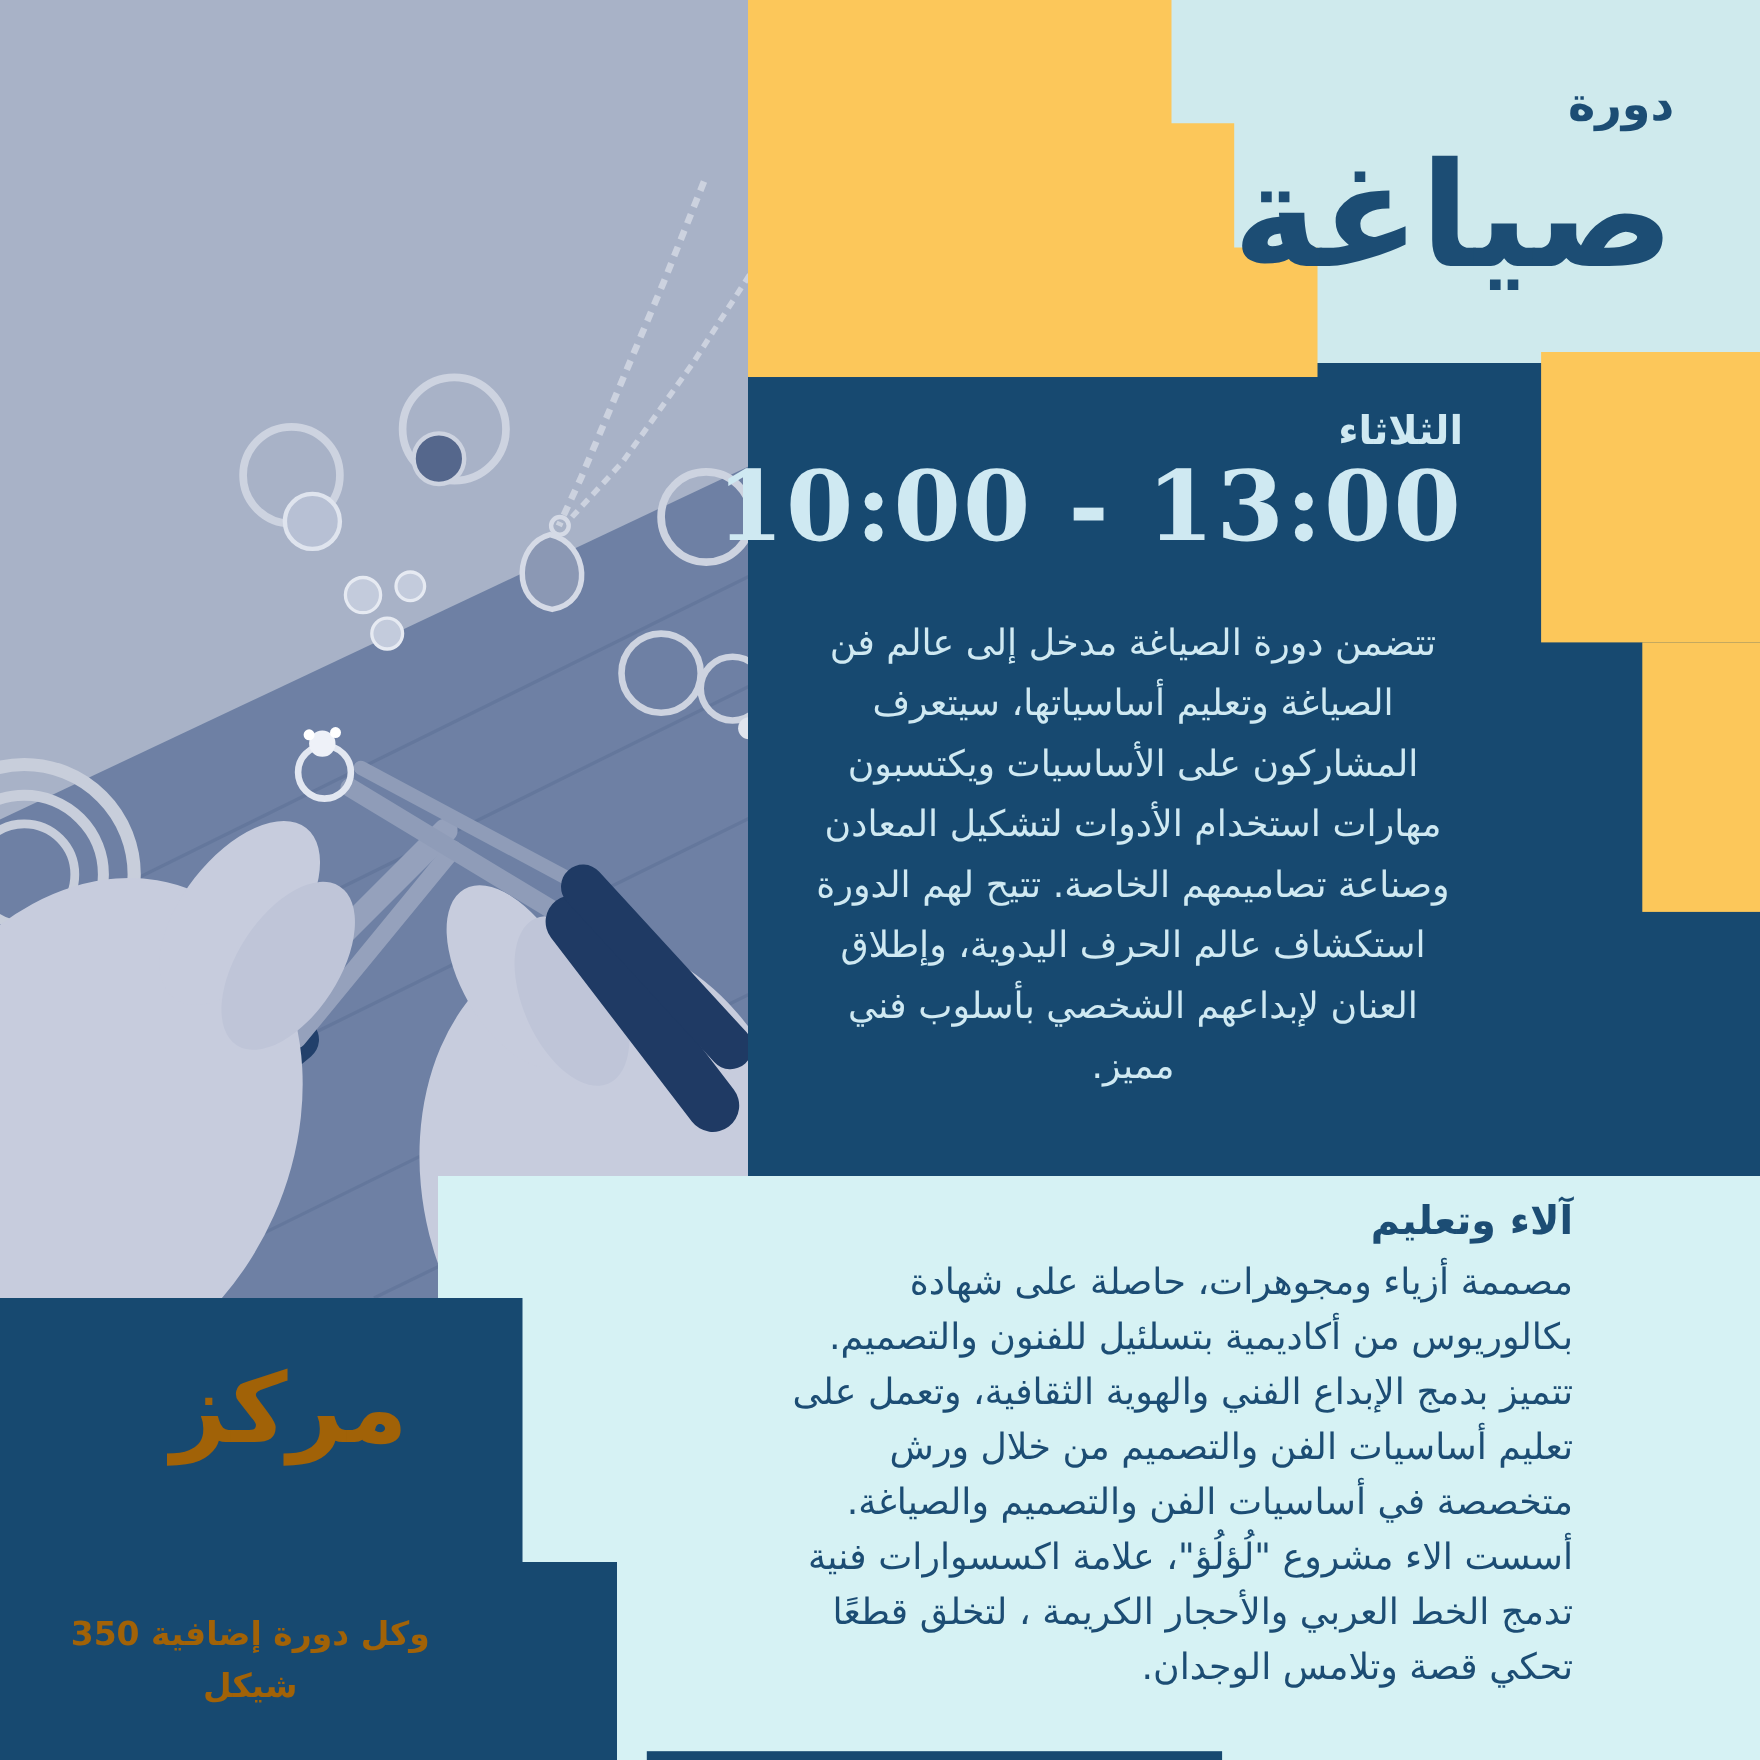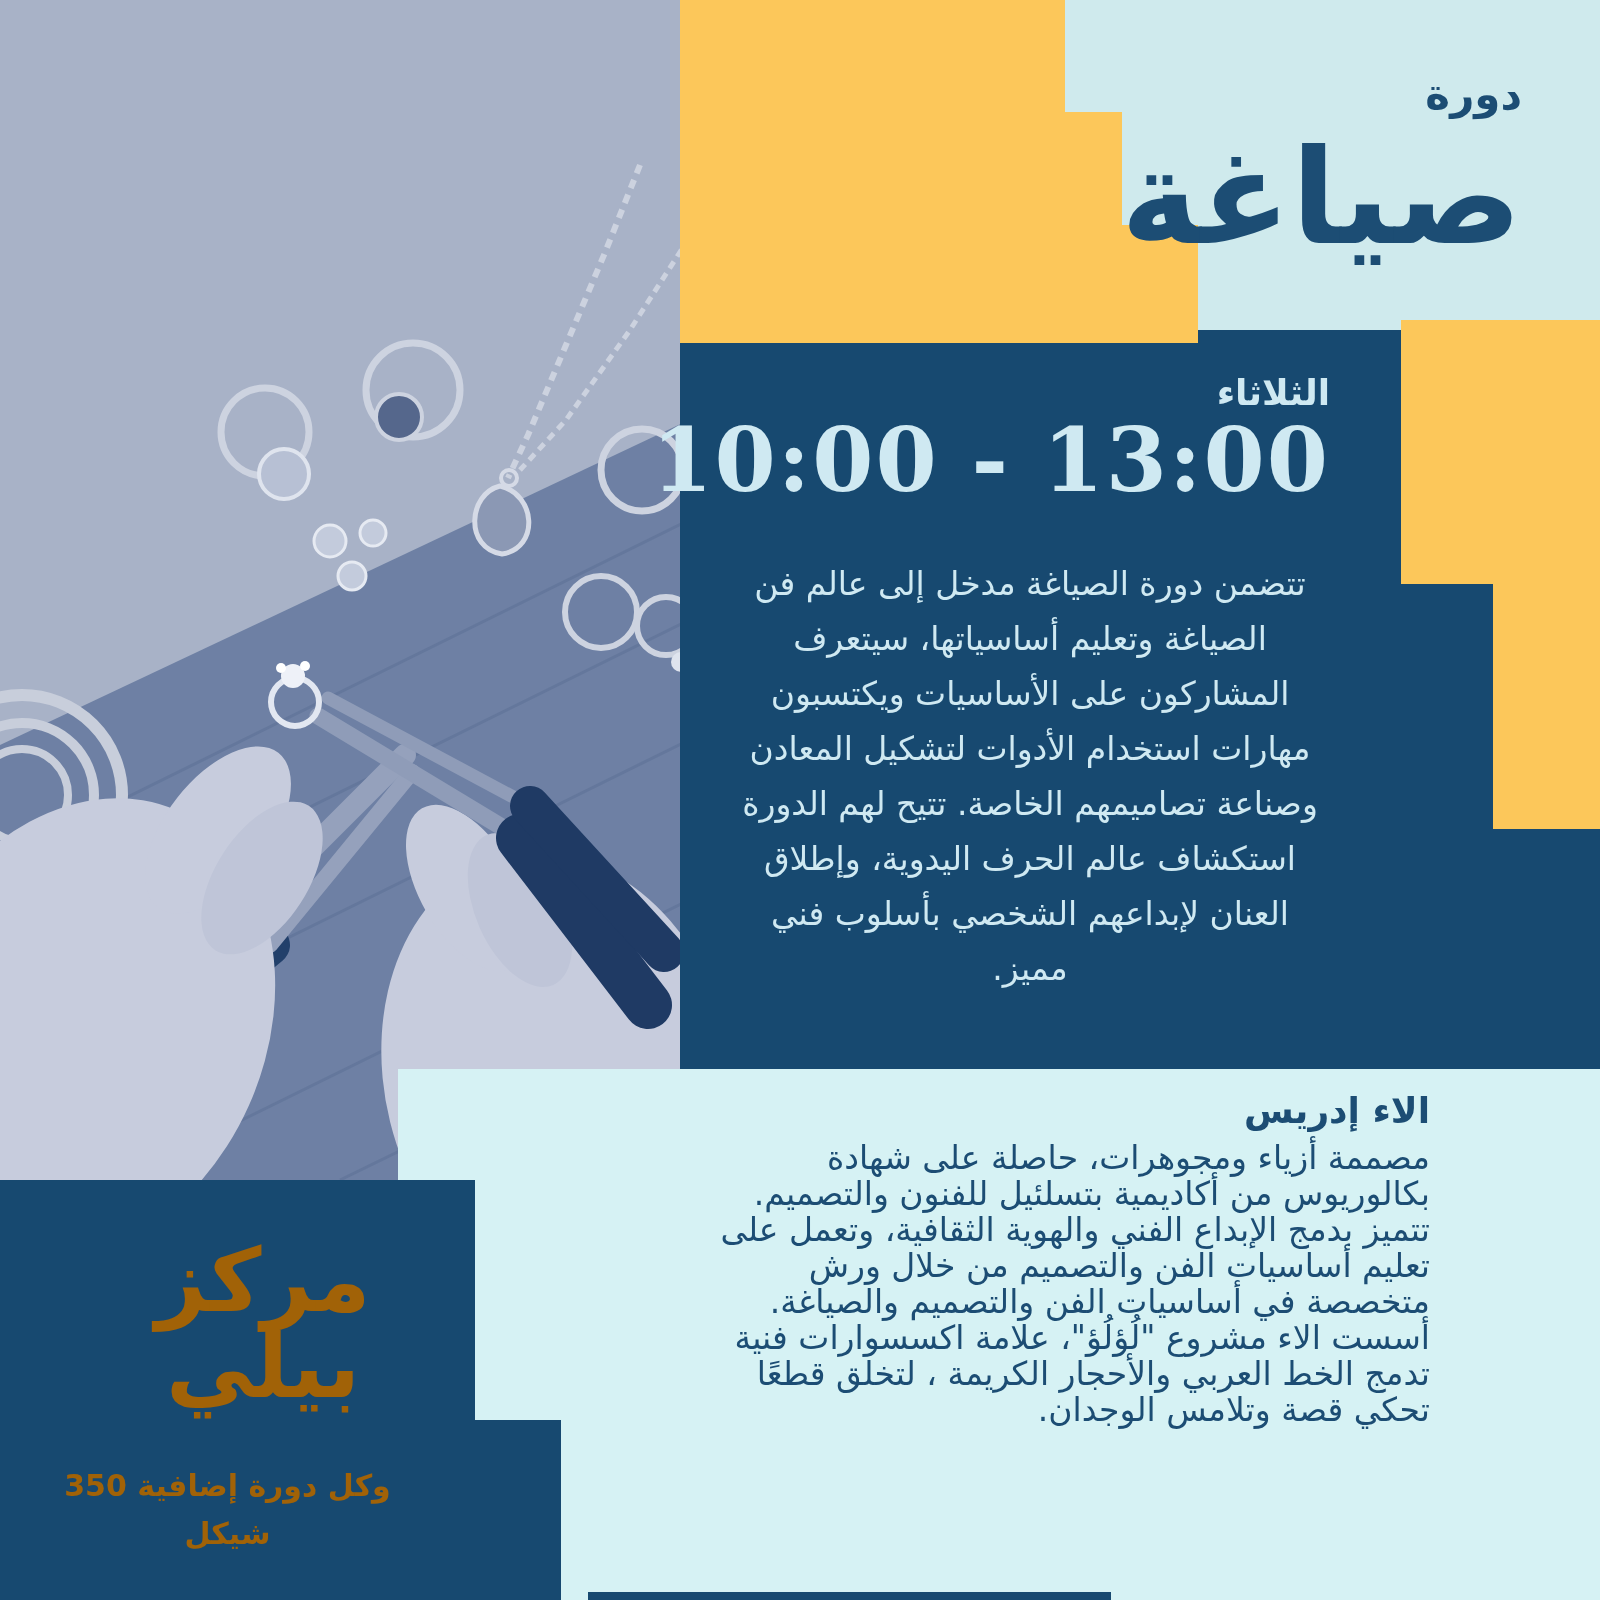--- a/index.html
+++ b/index.html
@@ -25,21 +25,21 @@
   .cyan-text{color:#cfe9f2;}
   .yellow-text{color:#a16207;}
 
   #eyebrow{right:78px;top:72px;font-size:42px;font-weight:bold;line-height:1.1;margin-left:48px;}
   #course-title{right:78px;top:108px;font-size:132px;font-weight:bold;line-height:1.35;}
   #day{right:270px;top:372px;font-size:36px;font-weight:bold;}
   #time{right:270px;top:408px;font-size:88px;font-weight:bold;direction:ltr;
         font-family:"DejaVu Serif",serif;letter-spacing:2px;}
   #course-desc{right:270px;top:556px;width:600px;font-size:33px;line-height:55px;text-align:center;}
   #instructor-name{right:170px;top:1090px;font-size:36px;font-weight:bold;}
-  #instructor-bio{right:170px;top:1140px;width:745px;font-size:33px;line-height:36px;text-align:right;}
+  #instructor-bio{right:170px;top:1140px;width:745px;font-size:33px;line-height:50px;text-align:right;}
   #logo{left:118px;top:1238px;width:290px;text-align:center;font-size:88px;font-weight:bold;
         line-height:0.98;letter-spacing:3px;}
   #pricing{left:40px;top:1462px;width:375px;text-align:center;font-size:30px;line-height:48px;font-weight:bold;}
 </style>
 </head>
 <body>
 
 <div id="poster">
 
   <svg id="photo" class="abs" viewBox="0 0 689 1180">
@@ -108,25 +108,24 @@
   <div id="navy-bottom-left" class="abs"></div>
   <div id="navy-strip" class="abs"></div>
 
   <div id="eyebrow" class="abs navy-text">دورة</div>
   <div id="course-title" class="abs navy-text">صياغة</div>
 
   <div id="day" class="abs cyan-text">الثلاثاء</div>
   <div id="time" class="abs cyan-text">10:00 - 13:00</div>
   <div id="course-desc" class="abs cyan-text">تتضمن دورة الصياغة مدخل إلى عالم فن الصياغة وتعليم أساسياتها، سيتعرف المشاركون على الأساسيات ويكتسبون مهارات استخدام الأدوات لتشكيل المعادن وصناعة تصاميمهم الخاصة. تتيح لهم الدورة استكشاف عالم الحرف اليدوية، وإطلاق العنان لإبداعهم الشخصي بأسلوب فني مميز.</div>
 
-  <div id="instructor-name" class="abs navy-text">الاء إدريس</div>
+  <div id="instructor-name" class="abs navy-text">آلاء وتعليم</div>
   <div id="instructor-bio" class="abs navy-text">مصممة أزياء ومجوهرات، حاصلة على شهادة بكالوريوس من أكاديمية بتسلئيل للفنون والتصميم. تتميز بدمج الإبداع الفني والهوية الثقافية، وتعمل على تعليم أساسيات الفن والتصميم من خلال ورش متخصصة في أساسيات الفن والتصميم والصياغة. أسست الاء مشروع "لُؤلُؤ"، علامة اكسسوارات فنية تدمج الخط العربي والأحجار الكريمة ، لتخلق قطعًا تحكي قصة وتلامس الوجدان.</div>
 
   <div id="logo" class="abs yellow-text">
     <div>مركز</div>
-    <div>بيلي</div>
   </div>
 
   <div id="pricing" class="abs yellow-text">
     <div>وكل دورة إضافية 350 شيكل</div>
   </div>
 
 </div>
 
 </body></html>

